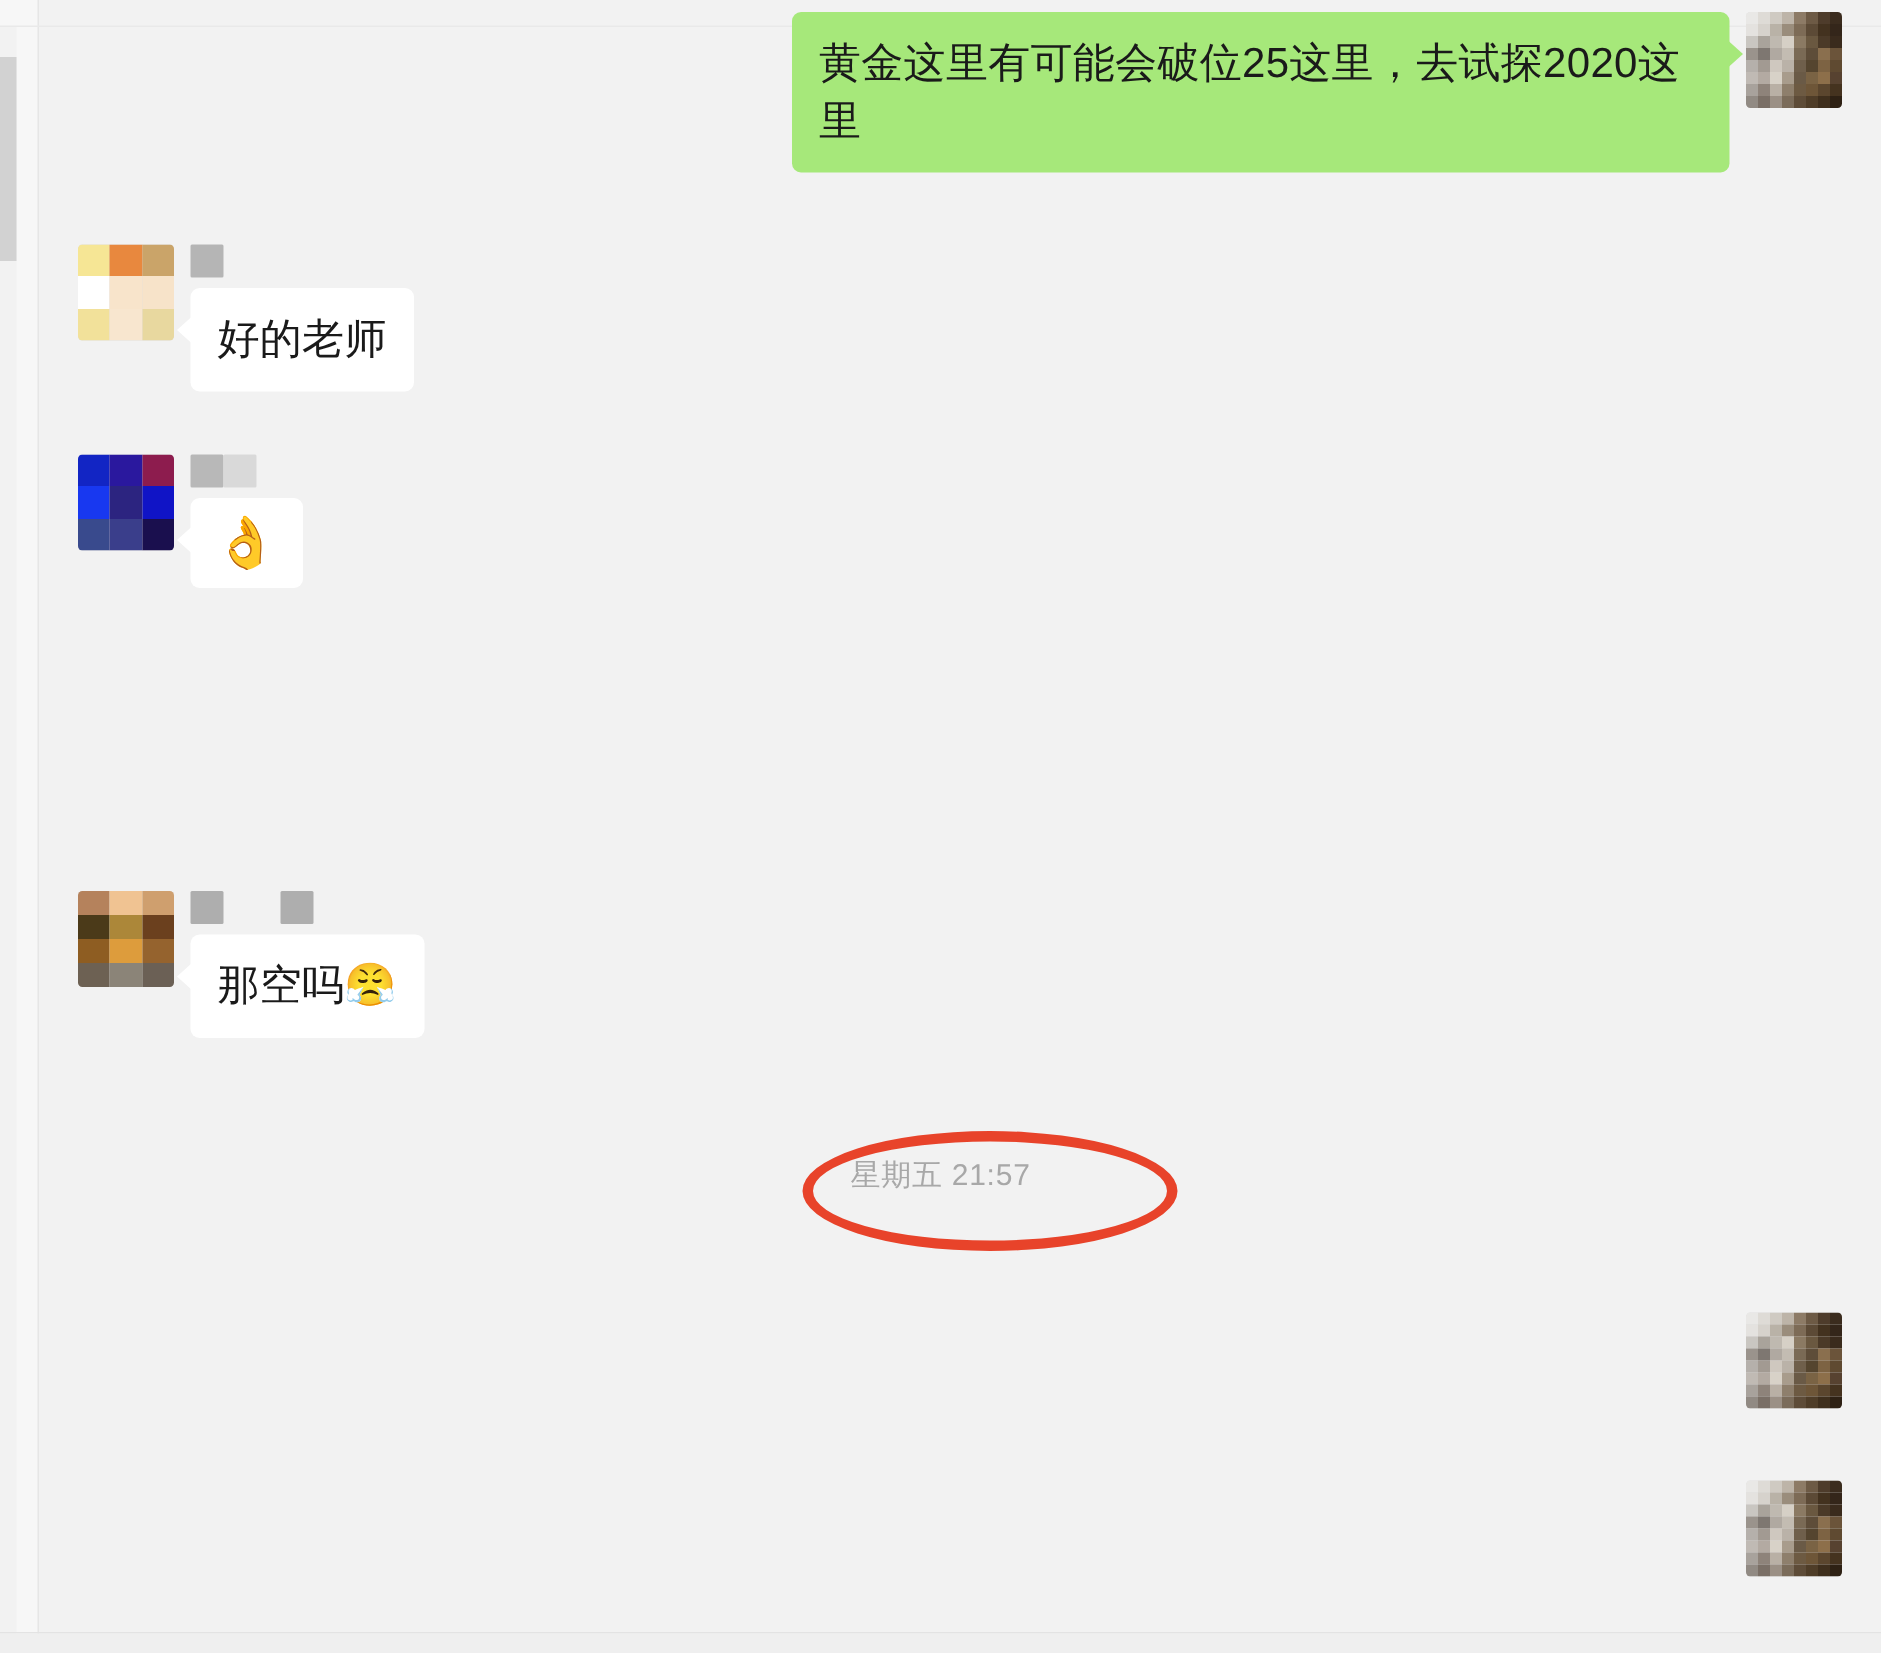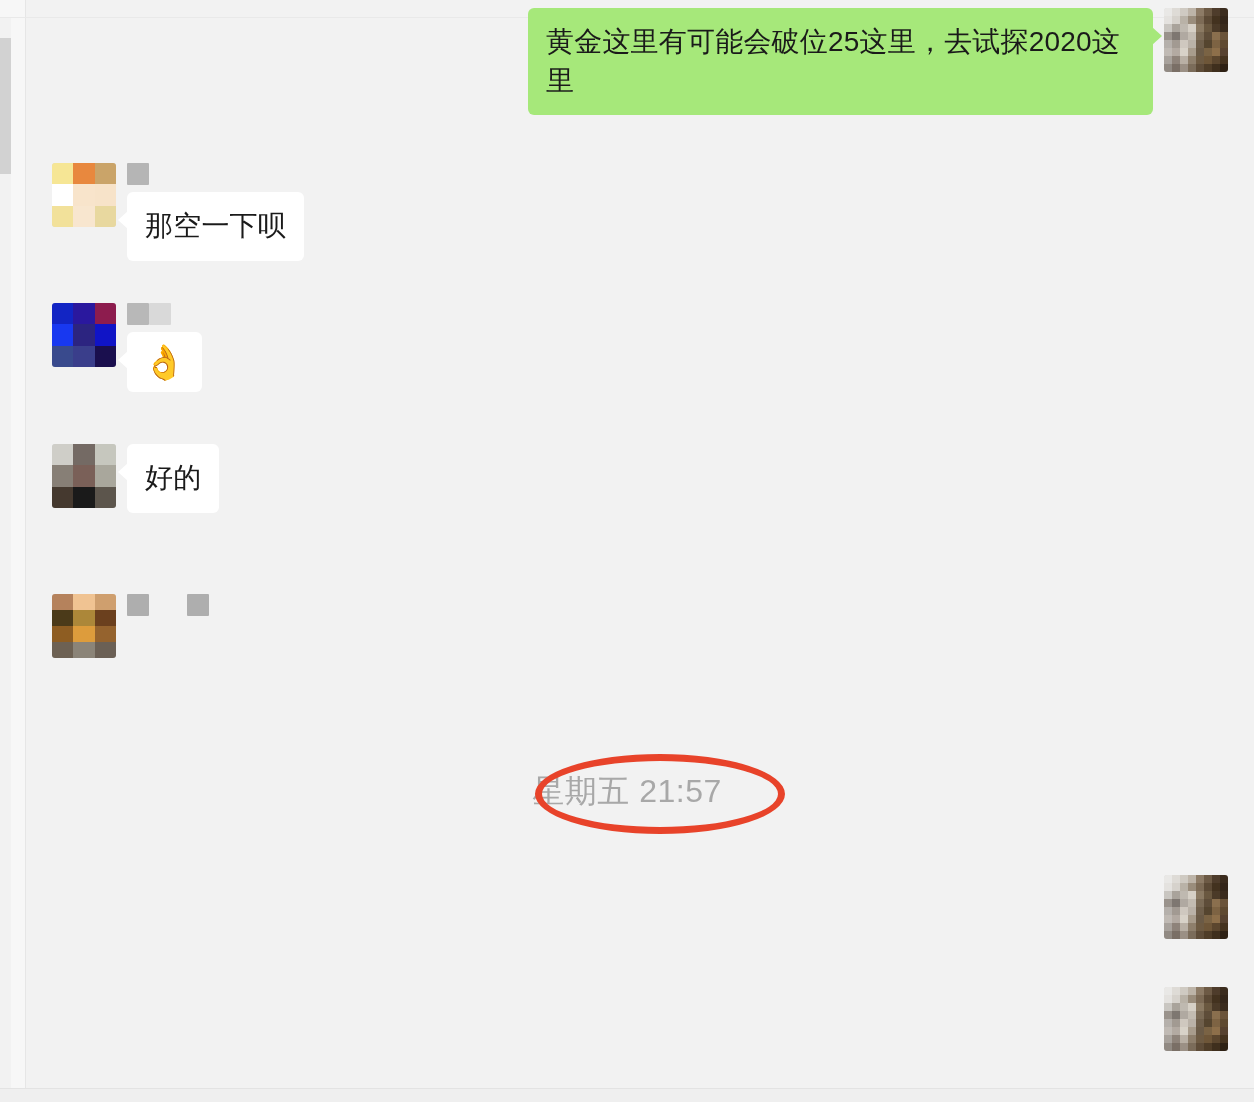--- a/index.html
+++ b/index.html
@@ -160,21 +160,21 @@
 
   
   #timestamp-wrap {
     position: absolute;
     left: 0; top: 770px;
     width: 1254px;
     text-align: center;
   }
   #timestamp {
     display: inline-block;
-    font-size: 32px;
+    font-size: 20px;
     color: #a8a8a8;
     letter-spacing: .5px;
   }
   #annotation-ellipse {
     position: absolute;
     left: 535px; top: 754px;
     width: 250px;
     height: 80px;
     border: 7px solid #e8432a;
     border-radius: 50%;
@@ -275,21 +275,21 @@
         <span style="background:#f8e4cb"></span>
         <span style="background:#f7e3c9"></span>
       <span style="background:#f2e19a"></span>
         <span style="background:#f8e6cf"></span>
         <span style="background:#e8d89f"></span>
     </div>
     <div class="stack">
       <div class="sender-blocks">
         <i style="width:22px; background:#b5b5b5;"></i>
       </div>
-      <div class="bubble in">那空一下呗</div>
+      <div class="bubble in">好的老师</div>
     </div>
   </div>
 
   <div class="msg-row" style="left:52px; top:303px;">
     <div class="avatar">
       <span style="background:#1225c4"></span>
         <span style="background:#2a189e"></span>
         <span style="background:#8d1c4e"></span>
       <span style="background:#1838f0"></span>
         <span style="background:#2c2480"></span>
@@ -300,36 +300,20 @@
     </div>
     <div class="stack">
       <div class="sender-blocks">
         <i style="width:22px; background:#b8b8b8;"></i>
         <i style="width:22px; background:#d9d9d9;"></i>
       </div>
       <div class="bubble in emoji-only">👌</div>
     </div>
   </div>
 
-  <div class="msg-row" style="left:52px; top:444px;">
-    <div class="avatar">
-      <span style="background:#cfcec8"></span>
-        <span style="background:#746a64"></span>
-        <span style="background:#c6c7be"></span>
-      <span style="background:#877f76"></span>
-        <span style="background:#7a6058"></span>
-        <span style="background:#a9a79c"></span>
-      <span style="background:#45392f"></span>
-        <span style="background:#1a1a1a"></span>
-        <span style="background:#5c554c"></span>
-    </div>
-    <div class="stack">
-      <div class="bubble in">好的</div>
-    </div>
-  </div>
 
   <div class="msg-row" style="left:52px; top:594px;">
     <div class="avatar" style="grid-template-rows:repeat(4,1fr);">
       <span style="background:#b5825c"></span>
         <span style="background:#f0c392"></span>
         <span style="background:#cf9f6e"></span>
       <span style="background:#4b3a19"></span>
         <span style="background:#ac8739"></span>
         <span style="background:#6b401e"></span>
       <span style="background:#8e5d22"></span>
@@ -337,20 +321,21 @@
         <span style="background:#95632e"></span>
       <span style="background:#6d6153"></span>
         <span style="background:#8b8478"></span>
         <span style="background:#6b6055"></span>
     </div>
     <div class="stack">
       <div class="sender-blocks">
         <i style="width:22px; background:#aeaeae;"></i>
         <i style="width:22px; background:#aeaeae; margin-left:38px;"></i>
       </div>
+      <div class="bubble in">那空吗😤</div>
     </div>
   </div>
 
   <div id="timestamp-wrap">
     <span id="timestamp">星期五 21:57</span>
   </div>
   <div id="annotation-ellipse"></div>
 
   <div class="msg-row out" style="left:960px; top:875px; width:268px;">
     <div class="avatar photo">

